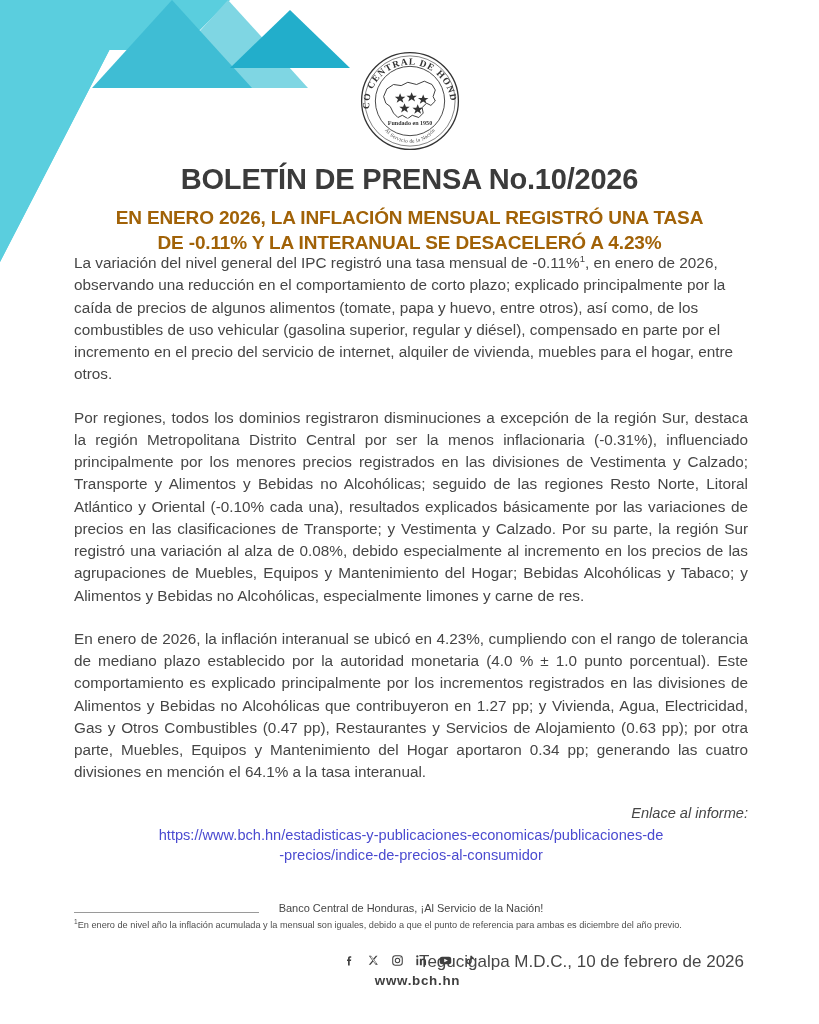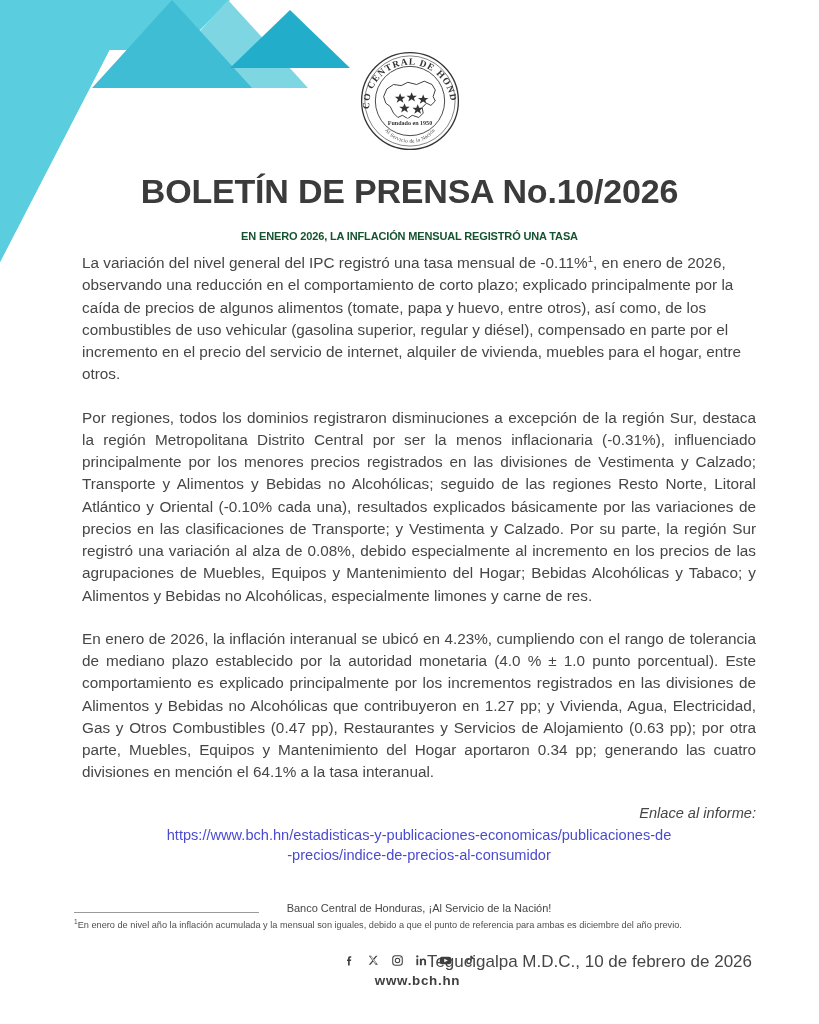--- a/index.html
+++ b/index.html
@@ -42,43 +42,42 @@
 
   
   #title-block {
     position: absolute;
     left: 60px;
     right: 60px;
     top: 153px;
     text-align: center;
   }
   #doc-title {
-    font-size: 34px;
+    font-size: 29px;
     font-weight: bold;
     letter-spacing: -0.2px;
     color: #3b3b3b;
-    margin: 18px;
+    margin: 9px;
     line-height: 1.18;
   }
   #doc-subtitle {
     margin: 8px 0 0 0;
-    font-size: 11px;
+    font-size: 19px;
     font-weight: bold;
-    color: #14532d;
+    color: #a16207;
     line-height: 1.32;
     letter-spacing: -0.15px;
   }
 
   
   #body-block {
     position: absolute;
     left: 74px;
     width: 674px;
     top: 252px;
-    margin-left: 8px;
   }
   .para {
     margin: 0 0 21px 0;
     font-size: 15.3px;
     line-height: 1.455;
     text-align: justify;
     color: #464646;
   }
   .para.first-para {
     text-align: left;
@@ -239,20 +238,21 @@
 
     <rect x="62" y="132" width="76" height="15" fill="#fff" stroke="none"></rect>
     <text x="100" y="143.5" text-anchor="middle" font-family="'Liberation Serif', serif" font-size="11" font-weight="bold" fill="#333">Fundado en 1950</text>
   </svg>
 </div>
 
 <div id="title-block">
   <h1 id="doc-title">BOLETÍN DE PRENSA No.10/2026</h1>
   <h2 id="doc-subtitle">
     <span>EN ENERO 2026, LA INFLACIÓN MENSUAL REGISTRÓ UNA TASA</span><br>
+    <span>DE -0.11% Y LA INTERANUAL SE DESACELERÓ A 4.23%</span>
   </h2>
 </div>
 
 <div id="body-block">
 
   <p class="para first-para"><span>La variación del nivel general del IPC registró una tasa mensual de -0.11%</span><sup>1</sup><span>, en enero de 2026, observando una reducción en el comportamiento de corto plazo; explicado principalmente por la caída de precios de algunos alimentos (tomate, papa y huevo, entre otros), así como, de los combustibles de uso vehicular (gasolina superior, regular y diésel), compensado en parte por el incremento en el precio del servicio de internet, alquiler de vivienda, muebles para el hogar, entre otros.</span></p>
 
   <p class="para">Por regiones, todos los dominios registraron disminuciones a excepción de la región Sur, destaca la región Metropolitana Distrito Central por ser la menos inflacionaria (-0.31%), influenciado principalmente por los menores precios registrados en las divisiones de Vestimenta y Calzado; Transporte y Alimentos y Bebidas no Alcohólicas; seguido de las regiones Resto Norte, Litoral Atlántico y Oriental (-0.10% cada una), resultados explicados básicamente por las variaciones de precios en las clasificaciones de Transporte; y Vestimenta y Calzado. Por su parte, la región Sur registró una variación al alza de 0.08%, debido especialmente al incremento en los precios de las agrupaciones de Muebles, Equipos y Mantenimiento del Hogar; Bebidas Alcohólicas y Tabaco; y Alimentos y Bebidas no Alcohólicas, especialmente limones y carne de res.</p>
 
   <p class="para">En enero de 2026, la inflación interanual se ubicó en 4.23%, cumpliendo con el rango de tolerancia de mediano plazo establecido por la autoridad monetaria (4.0 % ± 1.0 punto porcentual). Este comportamiento es explicado principalmente por los incrementos registrados en las divisiones de Alimentos y Bebidas no Alcohólicas que contribuyeron en 1.27 pp; y Vivienda, Agua, Electricidad, Gas y Otros Combustibles (0.47 pp), Restaurantes y Servicios de Alojamiento (0.63 pp); por otra parte, Muebles, Equipos y Mantenimiento del Hogar aportaron 0.34 pp; generando las cuatro divisiones en mención el 64.1% a la tasa interanual.</p>

